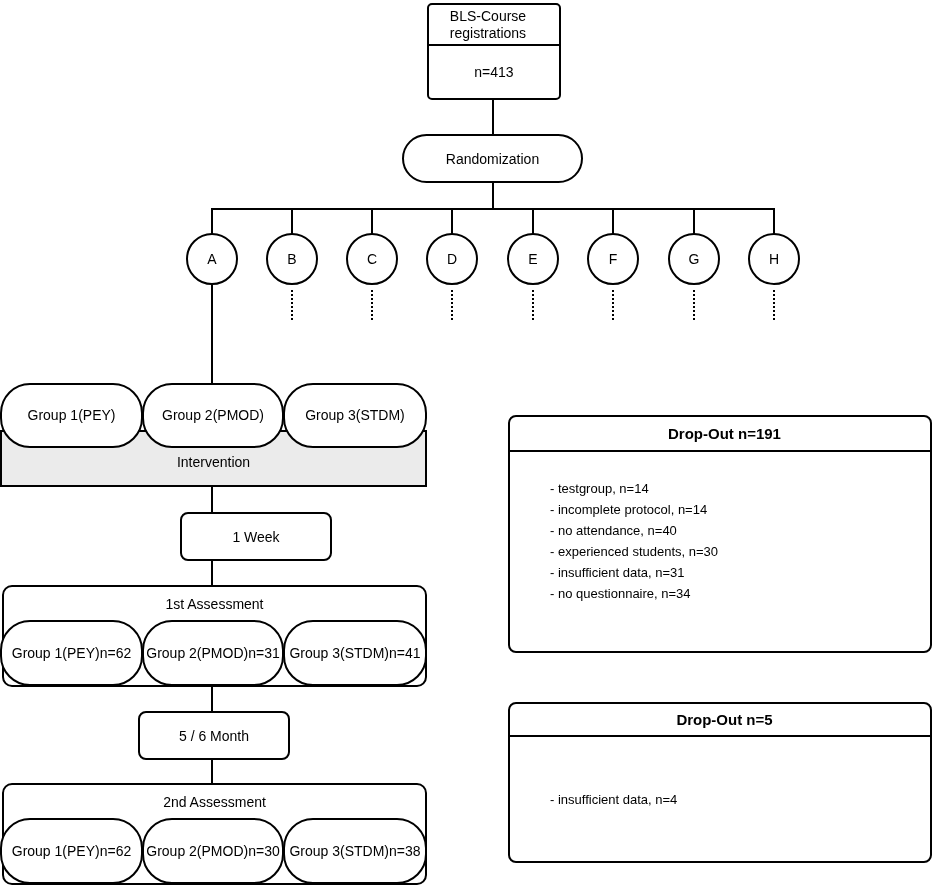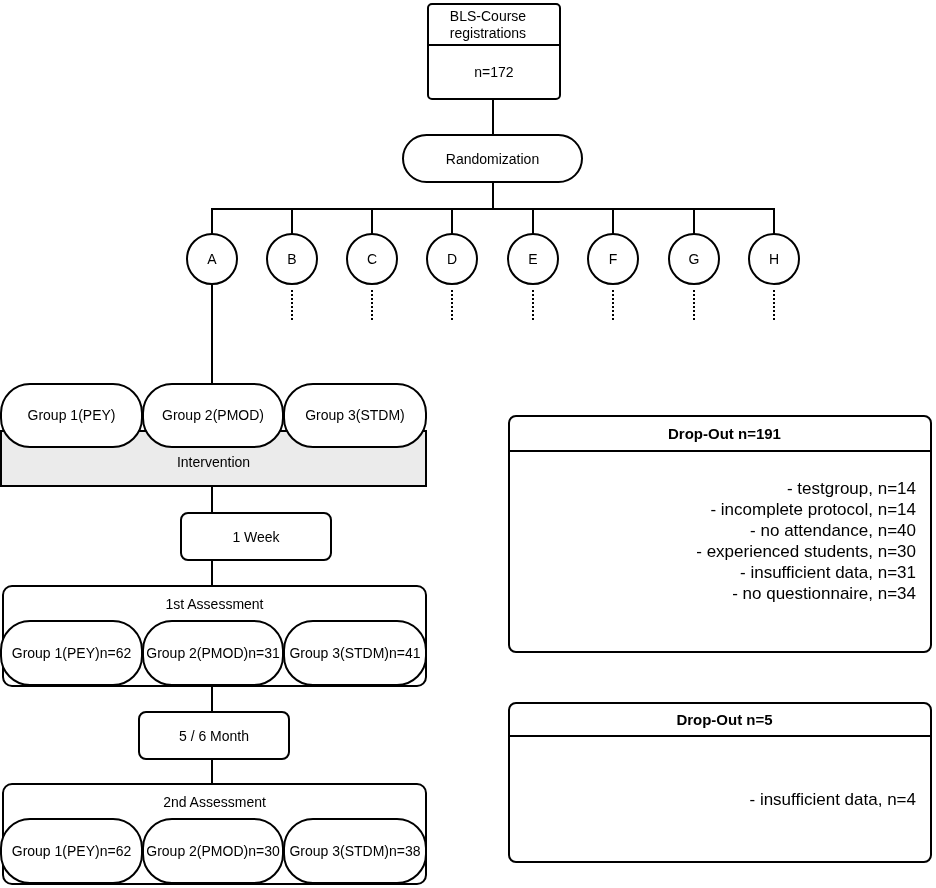--- a/index.html
+++ b/index.html
@@ -31,33 +31,33 @@
     position:absolute;border:2px solid #000;background:#ebebeb;box-sizing:border-box;
     display:flex;align-items:center;justify-content:center;font-size:14px;padding-top:6px;
   }
   .dropout{
     position:absolute;border:2px solid #000;border-radius:8px;background:#fff;box-sizing:border-box;
   }
   .dropout-header{
     border-bottom:2px solid #000;display:flex;align-items:center;justify-content:center;
     font-weight:bold;font-size:15px;padding-left:9px;
   }
-  .dropout-body{font-size:17px;line-height:21px;text-align:right;margin-left:28px;}
+  .dropout-body{font-size:13px;line-height:21px;text-align:left;margin-left:28px;}
 </style>
 </head>
 <body>
 
 <div class="canvas">
 
   <div class="node reg" style="left:427px;top:3px;width:134px;height:97px;">
     <div class="reg-top">
       <div>BLS-Course</div>
       <div>registrations</div>
     </div>
-    <div class="reg-bottom">n=172</div>
+    <div class="reg-bottom">n=413</div>
   </div>
 
   <div class="vline" style="left:492px;top:99px;height:36px;"></div>
 
   <div class="node stadium" style="left:402px;top:134px;width:181px;height:49px;">Randomization</div>
 
   <div class="vline" style="left:492px;top:183px;height:26px;"></div>
 
   <div class="hline" style="left:211px;top:208px;width:564px;"></div>
 

